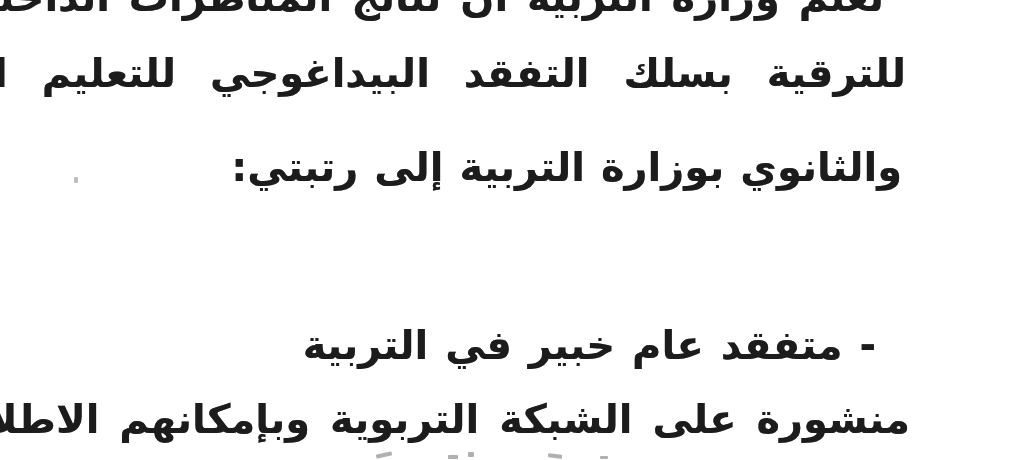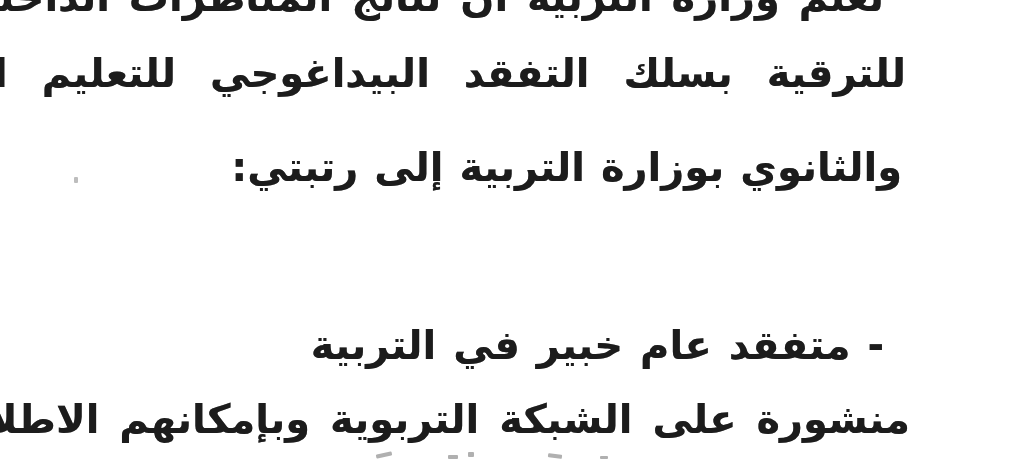--- a/index.html
+++ b/index.html
@@ -25,21 +25,21 @@
     color: #1c1c1c;
     line-height: 1.18;
     text-shadow: 0 0 0.5px rgba(30,30,30,0.55);
   }
   
   .l1 { top: -26px; right: 140px; word-spacing: 5px; }
   
   .l2 { top: 50px;  right: 118px; word-spacing: 20px; }
   .l3 { top: 128px; right: 122px; word-spacing: 2px; margin-top: 16px; }
   .l4 { top: 236px; right: 136px; word-spacing: 3px; }
-  .l5 { top: 322px; right: 140px; word-spacing: 3px; }
+  .l5 { top: 322px; right: 148px; word-spacing: 3px; }
   
   .l6 { top: 396px; right: 114px; word-spacing: 6px; }
 
   
   .speck {
     position: absolute;
     left: 74px;
     top: 177px;
     width: 4px;
     height: 6px;

